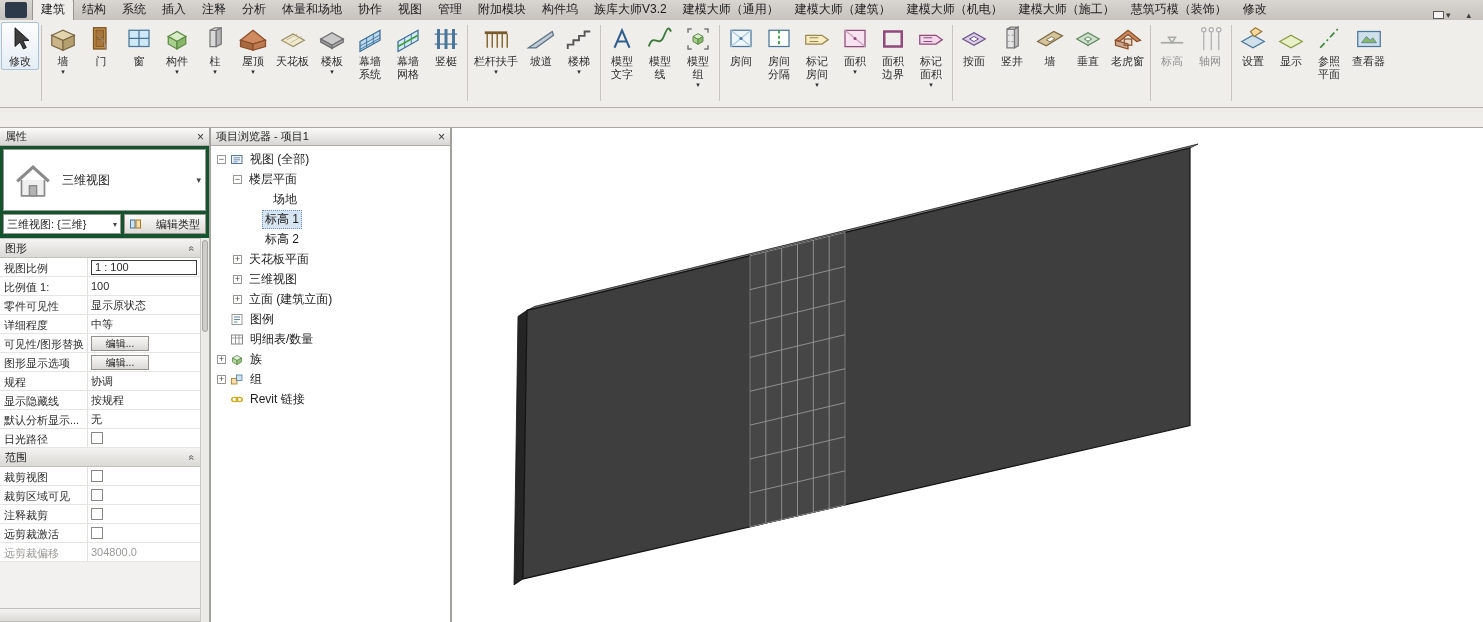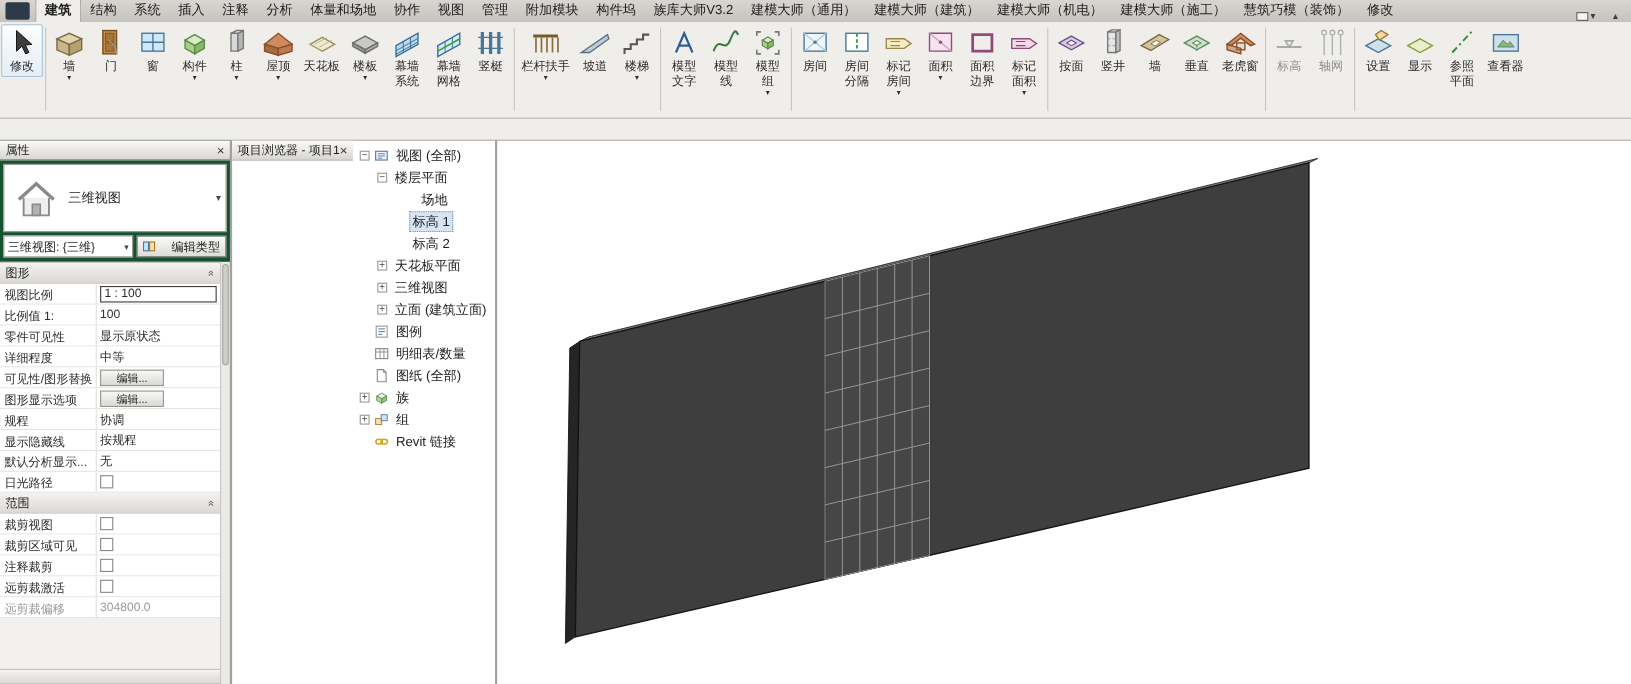--- a/index.html
+++ b/index.html
@@ -3,21 +3,21 @@
 <meta charset="utf-8">
 <style>
   *{margin:0;padding:0;box-sizing:border-box;}
   html,body{width:1483px;height:622px;overflow:hidden;font-family:"Liberation Sans","DejaVu Sans",sans-serif;background:#ebe9e6;}
   .app{width:1483px;height:622px;display:flex;flex-direction:column;}
   
   .tabbar{height:20px;background:linear-gradient(#d9d6d1,#c6c3be);display:flex;align-items:flex-end;}
   .app-icon{width:22px;height:16px;background:#2d3a4a;border-radius:2px;margin:2px 5px;flex:none;}
   .tabs{display:flex;align-items:flex-end;height:100%;flex:1;overflow:hidden;white-space:nowrap;}
   .tab{font-size:12px;line-height:17px;padding:1px 8px 2px;color:#1d1d1d;flex:none;cursor:default;}
-  .tab.active{background:#f0eeeb;border:1px solid #98958f;border-bottom:none;border-radius:2px 2px 0 0;font-weight:bold;}
+  .tab.active{background:#f0eeeb;border:1px solid #98958f;border-bottom:none;border-radius:2px 2px 0 0;font-weight:normal;}
   .tab-icons{display:flex;align-items:center;gap:16px;padding:0 12px;flex:none;color:#3d3d3d;}
   .tbi{font-size:9px;display:flex;align-items:center;gap:2px;}
   .tbi .box{width:11px;height:8px;border:1px solid #5a5a5a;background:#f5f4f2;display:inline-block;}
   
   .ribbon{height:88px;background:#f0eeeb;border-bottom:1px solid #b3b0ab;display:flex;align-items:stretch;overflow:hidden;padding-top:2px;}
   .ribbon-group{display:flex;align-items:flex-start;padding:0 1px;flex:none;}
   .ribbon-sep{width:1px;background:#c8c5c0;margin:3px 1px 6px;flex:none;}
   .rbtn{min-width:35px;max-width:70px;display:flex;flex-direction:column;align-items:center;padding:1px 3px;border:1px solid transparent;border-radius:2px;flex:none;}
   .rbtn.hl{background:linear-gradient(#fdfdfd,#e4edf6);border-color:#a9c3db;}
   .rbtn.disabled{opacity:.5;filter:grayscale(.9);}
@@ -50,21 +50,21 @@
   .prop-section .sec-chev{margin-left:auto;transform:rotate(90deg);font-size:10px;color:#555;}
   .prop-section.partial{margin-top:auto;height:14px;border-top:1px solid #c2c0bc;}
   .prop-row{height:19px;flex:none;display:flex;background:#fff;border-bottom:1px solid #e6e4e0;}
   .prop-label{width:88px;flex:none;font-size:11px;color:#2c2c2c;padding:3px 2px 0 4px;border-right:1px solid #e2e0dc;overflow:hidden;white-space:nowrap;}
   .prop-value{flex:1;display:flex;align-items:center;font-size:11px;color:#2c2c2c;padding:0 3px;overflow:hidden;white-space:nowrap;}
   .prop-row.disabled .prop-label,.prop-row.disabled .prop-value{color:#9c9a97;}
   .scalebox{flex:1;height:15px;border:1px solid #3c3c3c;background:#fff;display:flex;align-items:center;padding:0 3px;}
   .edit-btn{width:58px;height:15px;border:1px solid #949290;background:linear-gradient(#f8f8f7,#dbd9d5);font-size:10px;font-family:inherit;color:#1d1d1d;}
   .cb{width:12px;height:12px;border:1px solid #8a8886;background:#fff;}
   
-  .browser{width:239px;background:#fff;display:flex;flex-direction:row;flex:none;}
+  .browser{width:239px;background:#fff;display:flex;flex-direction:column;flex:none;}
   .tree{flex:1;overflow:hidden;padding-top:3px;}
   .titem{height:20px;display:flex;align-items:center;font-size:12px;color:#1d1d1d;white-space:nowrap;}
   .texp{width:9px;height:9px;flex:none;border:1px solid #9a9895;background:#fff;font-size:9px;line-height:7px;text-align:center;color:#444;margin-right:4px;}
   .tspacer{width:13px;flex:none;}
   .ticon{width:14px;height:13px;flex:none;margin-right:3px;}
   .ticon svg{width:14px;height:13px;display:block;}
   .tlabel2{padding:0 3px;}
   .titem.selected .tlabel2{background:#d7e4f2;border:1px dotted #6a93bd;padding:0 2px;}
   
   .canvas{flex:1;min-width:0;background:#fff;position:relative;}
@@ -732,30 +732,20 @@
           </div>
           <div class="titem" style="padding-left: 6px;">
             <div class="tspacer"></div>
             <div class="ticon">
               <svg viewBox="0 0 13 13">
                 <rect x="1" y="2" width="11" height="9" fill="#fff" stroke="#888"></rect>
                 <path d="M1 5h11M5 2v9M8.5 2v9" stroke="#888" stroke-width=".8"></path>
               </svg>
             </div>
             <div class="tlabel2">明细表/数量</div>
-          </div>
-          <div class="titem" style="padding-left: 6px;">
-            <div class="tspacer"></div>
-            <div class="ticon">
-              <svg viewBox="0 0 13 13">
-                <path d="M2.5 1h5.5L10.5 3.5V12H2.5z" fill="#fff" stroke="#888"></path>
-                <path d="M8 1v2.5h2.5" fill="none" stroke="#888" stroke-width=".8"></path>
-              </svg>
-            </div>
-            <div class="tlabel2">图纸 (全部)</div>
           </div>
           <div class="titem" style="padding-left: 6px;">
             <div class="texp">+</div>
             <div class="ticon">
               <svg viewBox="0 0 13 13">
                 <path d="M2 5l4.5-2.6L11 5 6.5 7.6z" fill="#e4f0e0" stroke="#5d8a46" stroke-width=".8"></path>
                 <path d="M2 5v4l4.5 2.6v-4z" fill="#b9d9a9" stroke="#5d8a46" stroke-width=".8"></path>
                 <path d="M11 5v4l-4.5 2.6v-4z" fill="#96c279" stroke="#5d8a46" stroke-width=".8"></path>
               </svg>
             </div>

